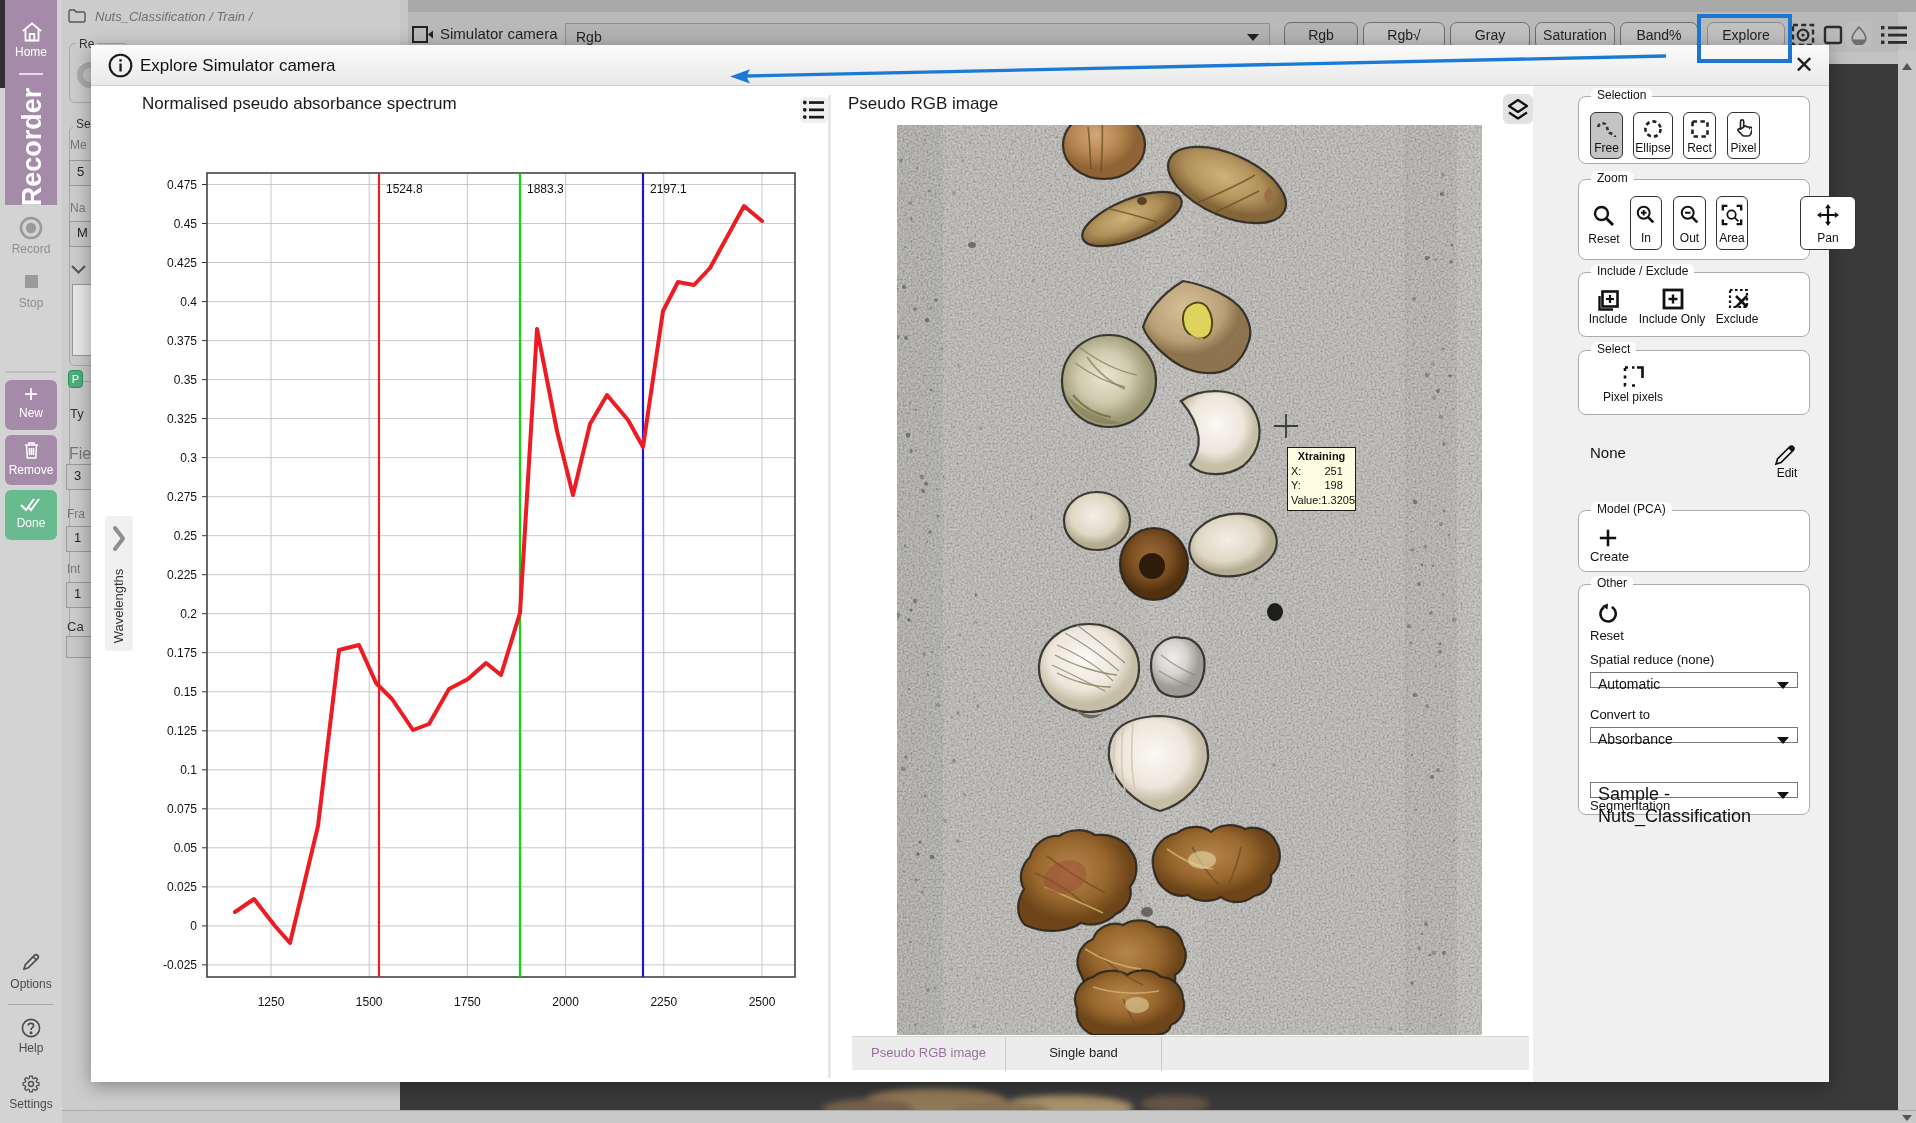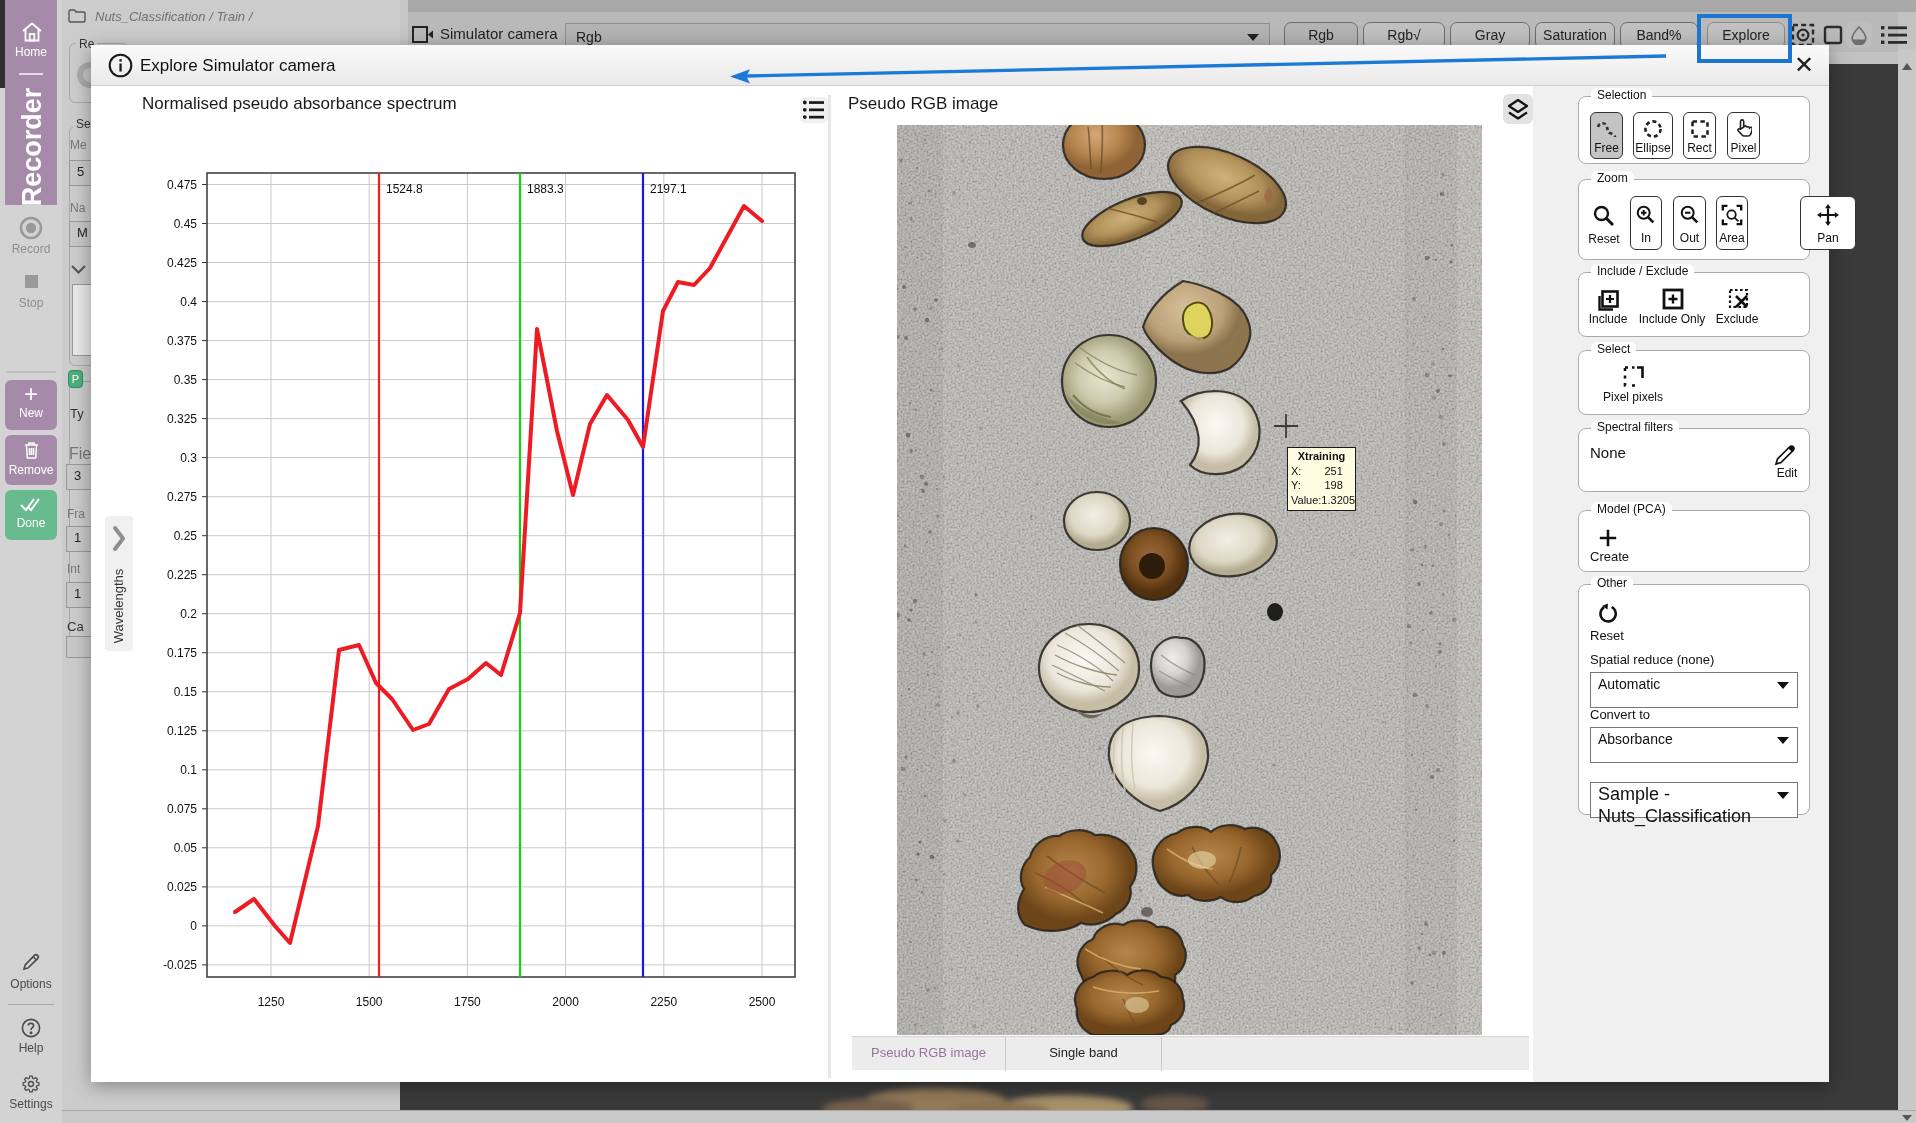--- a/index.html
+++ b/index.html
@@ -31,21 +31,21 @@
 #mtitle .txt { position:absolute; left:49px; top:11px; font-size:17px; color:#111; }
 #mclose { left:1698px; top:5px; width:30px; height:30px; font-size:24px; color:#222; text-align:center; line-height:30px;}
 
 
 #rpanel { left:1442px; top:41px; width:296px; height:996px; background:#f0f0f0; }
 .grp { position:absolute; left:1487px; width:232px; background:#fff; border:1px solid #ababab; border-radius:8px; }
 .grp-lbl { position:absolute; left:12px; top:-9px; background:#fff; padding:0 6px; font-size:12px; color:#111; border-radius:6px; }
 .tbtn { position:absolute; border:1px solid #333; border-radius:6px; background:#fff; text-align:center; font-size:12px; color:#111; }
 .tbtn.active { background:#c4c4c4; }
 .tlbl { position:absolute; font-size:12px; color:#111; text-align:center; }
-.combo { position:absolute; left:12px; width:208px; height:36px; background:#fff; border:1px solid #777; font-size:14px; color:#111; line-height:22px; padding-left:7px; }
+.combo { position:absolute; left:12px; width:208px; height:16px; background:#fff; border:1px solid #777; font-size:14px; color:#111; line-height:22px; padding-left:7px; }
 .combo:after { content:""; position:absolute; right:8px; top:9px; border-left:6px solid transparent; border-right:6px solid transparent; border-top:7px solid #111; }
 .flbl { position:absolute; left:12px; font-size:12px; color:#111; }
 
 
 #tabs { left:761px; top:991px; width:677px; height:34px; background:#ececec; border-top:1px solid #d5d5d5;}
 .tab { position:absolute; top:0; height:34px; line-height:32px; text-align:center; font-size:13px; color:#222; border-right:1px solid #c9c9c9; }
 #tooltip { left:1196px; top:402px; width:69px; height:64px; background:#fffde1; border:1px solid #1a1a1a; font-size:11px; color:#111; padding:1px 3px; line-height:1.33; }
 .topbtn { top:22px; height:27px; border:1px solid #6e6e6e; border-radius:7px; background:#c0c0c0; font-size:14px; color:#222; text-align:center; line-height:25px; }
 </style>
 </head>
@@ -421,23 +421,20 @@
 
   <div class="abs grp" style="top:305px;height:65px;">
       <span class="grp-lbl">Select</span>
     </div>
   <svg class="abs" style="left:1532px;top:320px" width="22" height="23" viewBox="0 0 22 23" fill="none" stroke="#111">
       <path d="M2 6 V2.5 M2 10.5 v3 M2 18 v2.5 h3 M9 20.5 h3 M2 2.5 h3 M9 2.5 h2.5" stroke-width="2.6" stroke-dasharray="3 2.6"></path>
       <path d="M14 2.5 H19.5 V13" stroke-width="2.6"></path>
     </svg>
   <div class="abs tlbl" style="left:1492px;top:345px;width:100px;">Pixel pixels</div>
 
-  <div class="abs grp" style="top:383px;height:64px;">
-      <span class="grp-lbl">Spectral filters</span>
-    </div>
   <div class="abs" style="left:1499px;top:399px;font-size:15px;color:#111;">None</div>
   <svg class="abs" style="left:1683px;top:399px" width="22" height="22" viewBox="0 0 22 22">
       <path d="M2 20 L3.5 15 L15.5 3 C16.7 1.8 18.7 1.8 19.2 3 C20.4 3.7 20.3 5.3 19.2 6.4 L7 18.5 L2 20 Z" fill="none" stroke="#111" stroke-width="1.7"></path>
       <path d="M14.2 4.3 L17.7 7.8 L19.3 6.2 C20.4 5.1 20.3 3.4 19.2 2.7 C18.2 1.9 16.6 1.9 15.6 2.9 Z" fill="#111"></path>
     </svg>
   <div class="abs tlbl" style="left:1676px;top:421px;width:40px;">Edit</div>
 
   <div class="abs grp" style="top:465px;height:62px;">
       <span class="grp-lbl">Model (PCA)</span>
     </div>

